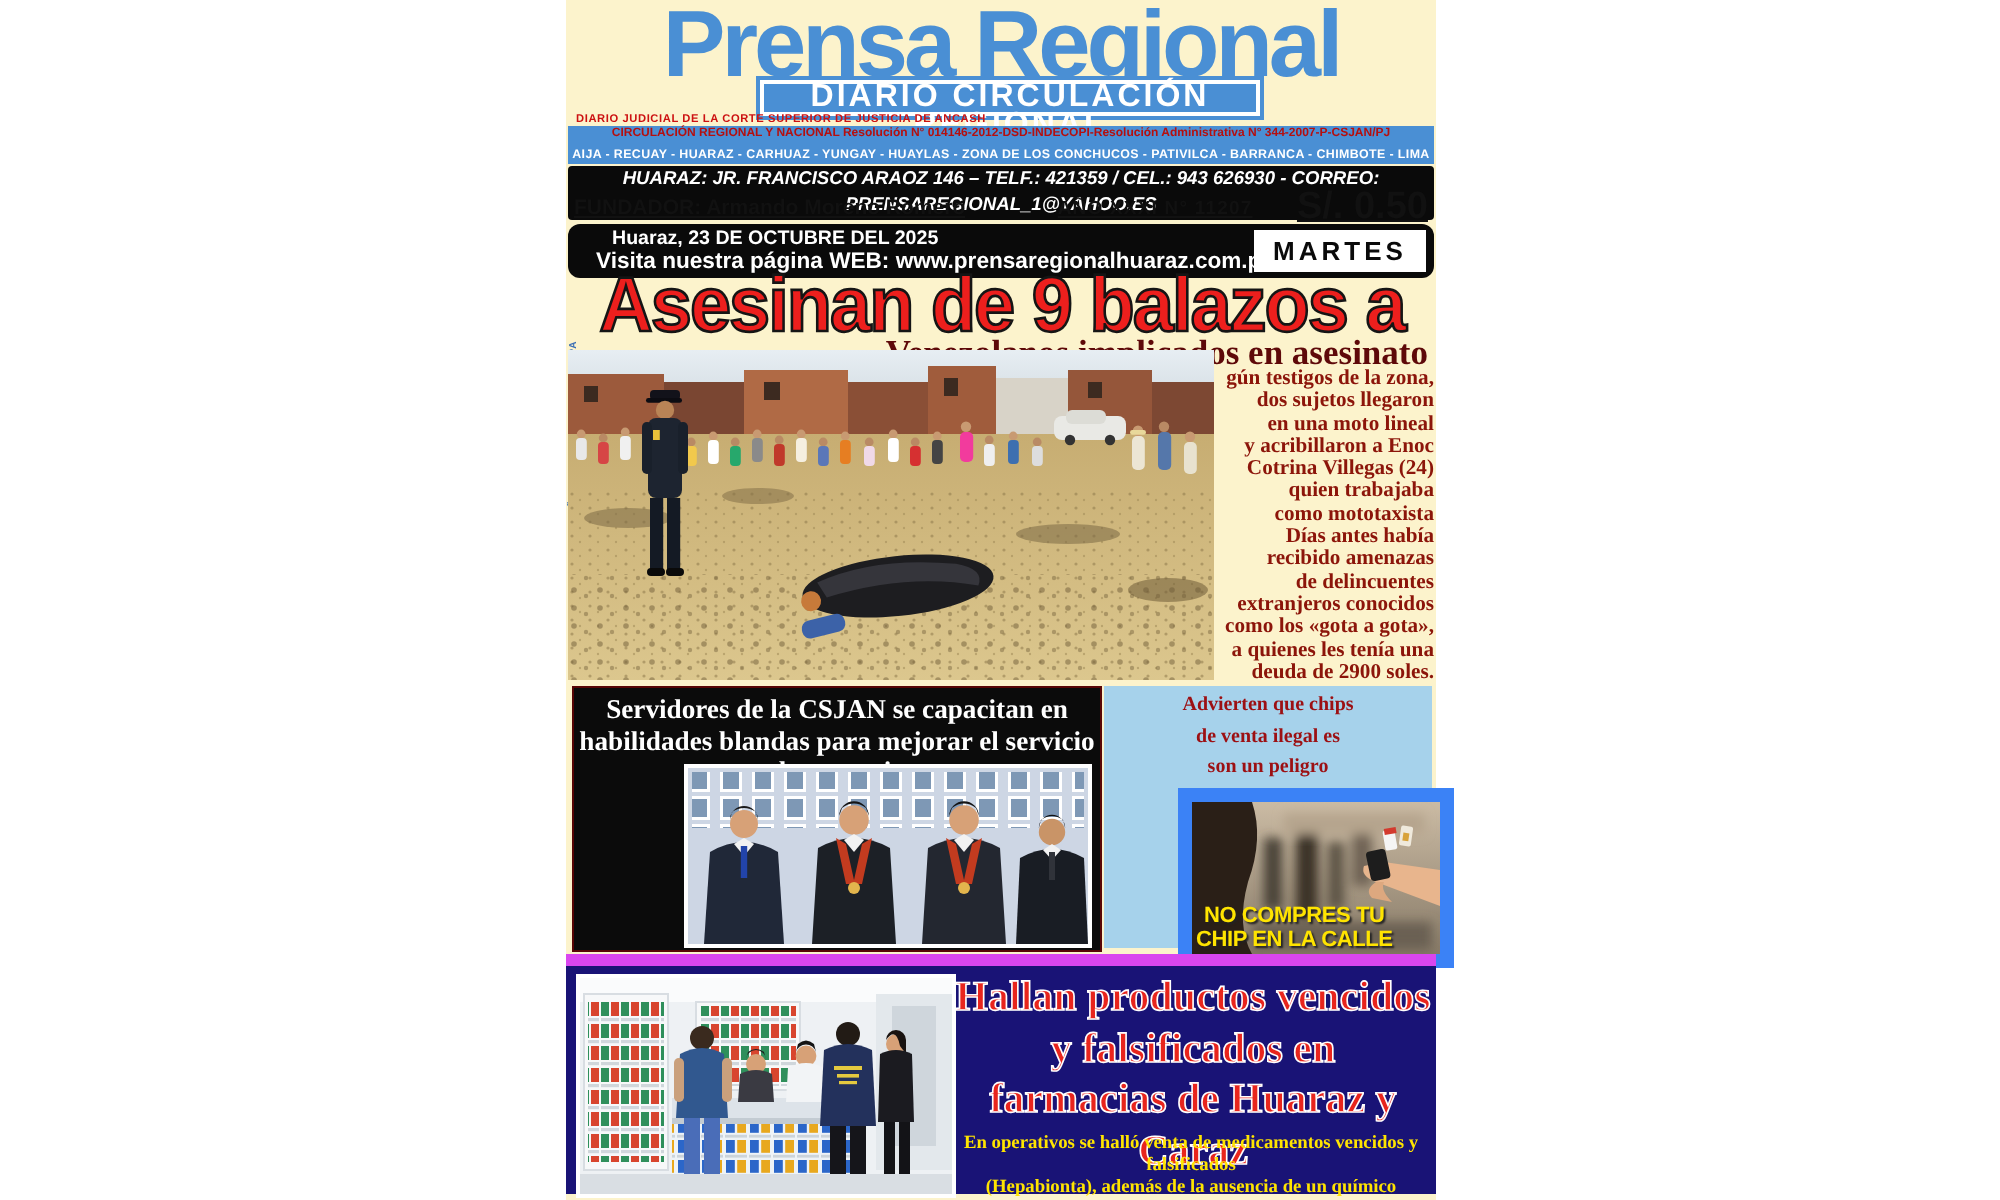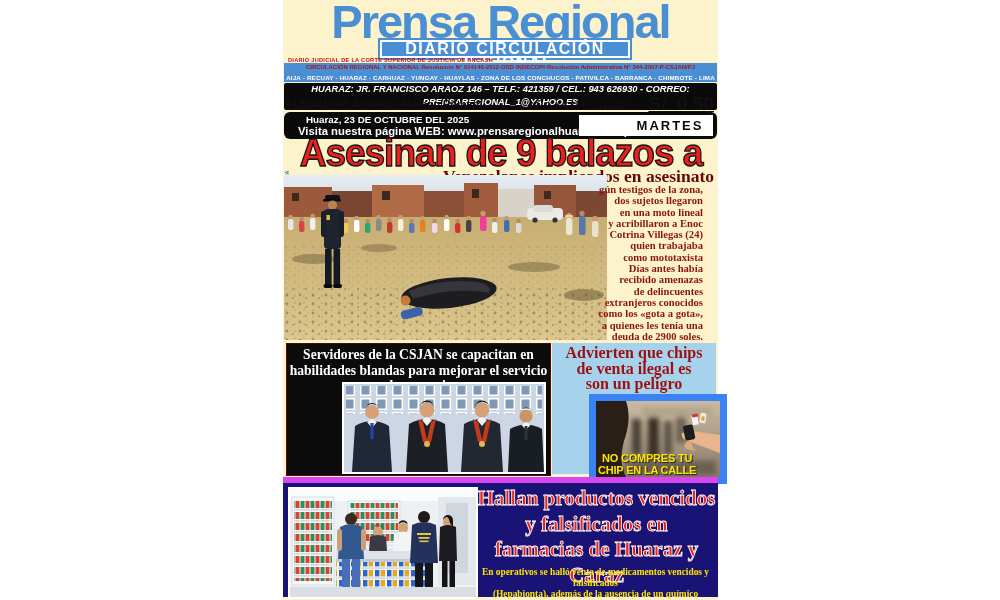--- a/index.html
+++ b/index.html
@@ -27,49 +27,49 @@
   .info-founder{font-size:10.5px;font-weight:bold;}
   .info-edition{font-size:9.5px;font-weight:bold;letter-spacing:.6px;margin-left:24px;}
   .info-price{font-size:19px;font-weight:bold;}
   .date-bar{position:absolute;top:112px;left:1px;width:433px;height:27px;background:#0a0a0a;
         border-radius:6px;}
   .date-left{position:absolute;left:14px;top:2px;color:#fff;font-weight:bold;}
   .date-left .d1{font-size:9.8px;line-height:11px;padding-left:8px;}
   .date-left .d2{font-size:11.3px;line-height:12px;}
   .day-box{position:absolute;right:4px;top:3px;bottom:3px;width:86px;background:#ffffff;
         color:#0a0a0a;font-weight:bold;font-size:13px;letter-spacing:2px;text-align:center;
-        line-height:21px;padding-left:48px;}
+        line-height:21px;}
 
   
   .lead-headline{position:absolute;top:133px;left:6px;width:424px;text-align:center;
         font-size:37px;line-height:38px;font-weight:bold;letter-spacing:-1px;color:#ed1f1d;
         -webkit-text-stroke:1.3px #151515;transform:scaleY(1.05);transform-origin:top;}
   .lead-sub{position:absolute;top:166px;right:4px;font-family:"Liberation Serif",serif;
         font-weight:bold;font-size:17.5px;color:#5e0909;}
   .design-credit{position:absolute;left:1px;top:147px;height:120px;
         writing-mode:vertical-rl;transform:rotate(180deg);font-size:5px;font-weight:bold;
         color:#3b6fb5;letter-spacing:.4px;}
   .lead-photo{position:absolute;top:175px;left:1px;width:323px;height:165px;}
-  .lead-body{position:absolute;top:184px;right:15px;width:118px;text-align:right;
+  .lead-body{position:absolute;top:184px;right:1px;width:118px;text-align:right;
         font-family:"Liberation Serif",serif;font-weight:bold;font-size:10.6px;
         line-height:11.3px;color:#8c150a;white-space:pre-line;}
 
   
   .csjan-box{position:absolute;top:343px;left:3px;width:263px;height:131px;background:#0b0b0b;
         border:1px solid #570606;}
   .csjan-headline{margin-top:3px;text-align:center;color:#fff;font-family:"Liberation Serif",serif;
         font-weight:bold;font-size:13.6px;line-height:15.5px;}
   .csjan-side{position:absolute;left:2px;top:40px;width:52px;text-align:center;color:#ffe400;
         font-family:"Liberation Serif",serif;font-weight:bold;font-size:8.6px;line-height:10px;
         white-space:pre-line;}
   .csjan-photo{position:absolute;left:55px;top:38px;width:200px;height:88px;border:2px solid #fff;
         background:#cdd6e4;}
   .chips-box{position:absolute;top:343px;left:269px;width:164px;height:131px;background:#a6d2eb;}
   .chips-headline{margin-top:2px;text-align:center;color:#9c1013;font-family:"Liberation Serif",serif;
-        font-weight:bold;font-size:16px;line-height:15.5px;white-space:pre-line;}
+        font-weight:bold;font-size:10px;line-height:15.5px;white-space:pre-line;}
   .chips-side{position:absolute;left:16px;top:53px;width:35px;text-align:center;color:#ffe400;
         text-shadow:0 0 1px #c22,0.5px 0.5px 0 #c22;font-family:"Liberation Serif",serif;
         font-weight:bold;font-size:7.6px;line-height:9.6px;white-space:pre-line;padding-left:23px;}
   .chips-photo{position:absolute;left:37px;top:51px;width:124px;height:76px;border:7px solid #3b82f6;text-align:center;}
   .chips-caption{position:absolute;left:2px;bottom:1px;color:#ffe400;font-weight:bold;
         font-size:11px;line-height:11.5px;white-space:pre-line;letter-spacing:-.2px;
         text-shadow:1px 1px 1px #222;}
 
   
   .pharmacy-box{position:absolute;top:477px;left:0;width:435px;height:120px;background:#191376;

